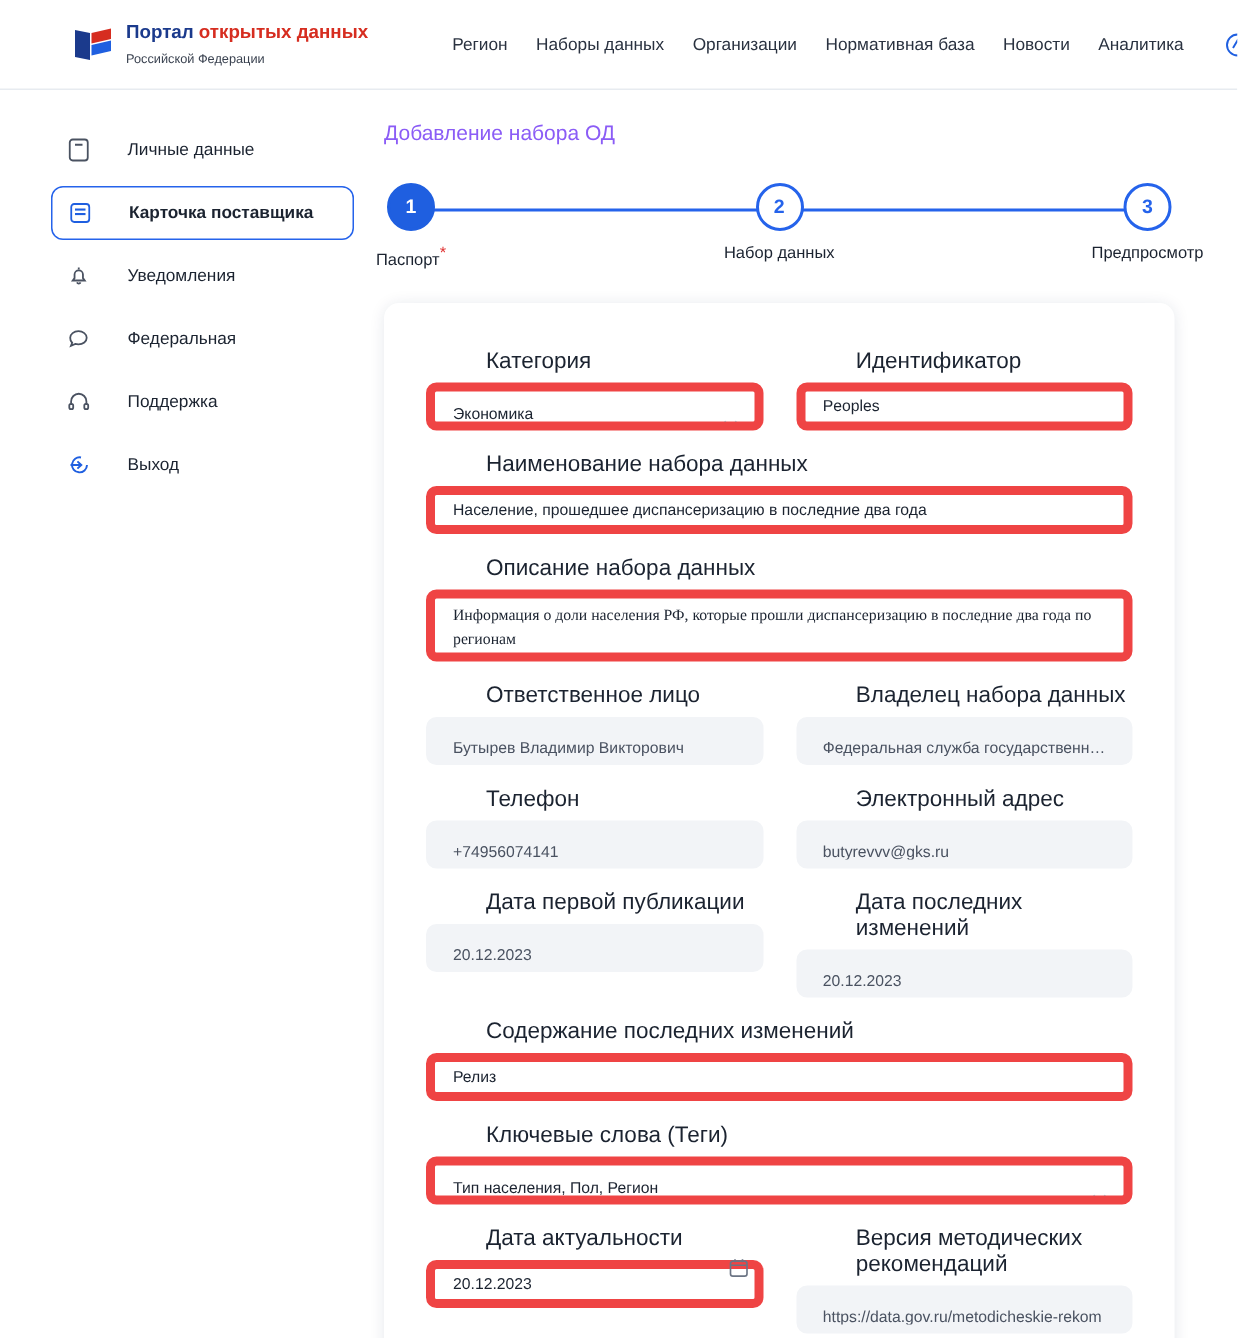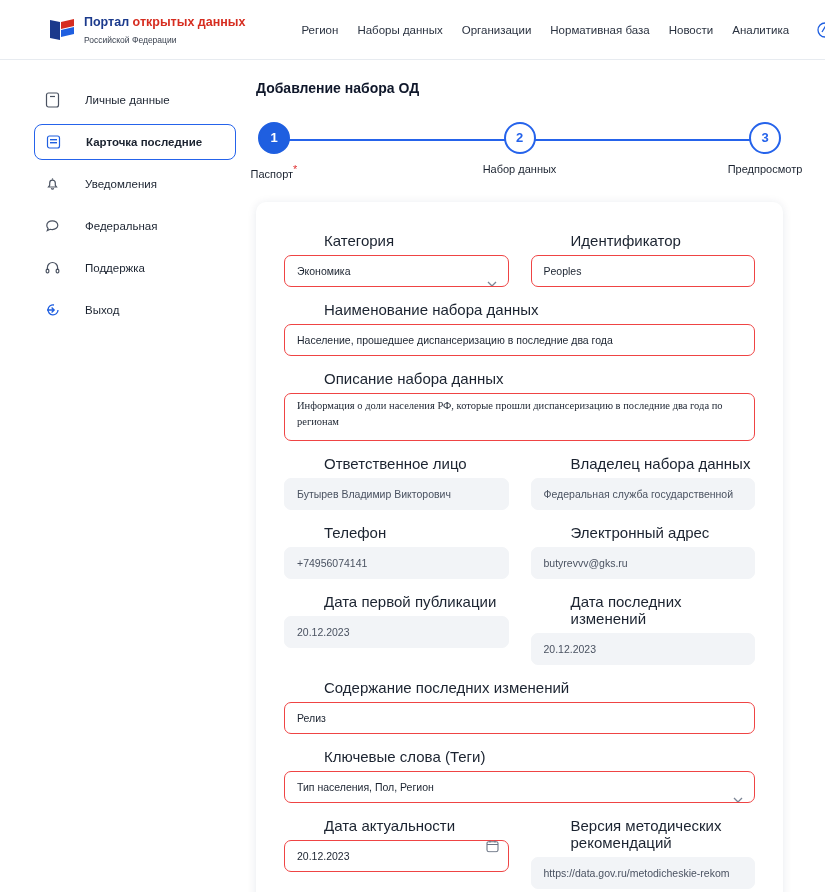--- a/index.html
+++ b/index.html
@@ -105,23 +105,23 @@
   }
   .side-ico svg { display: block; }
 
   
   .main {
     flex: 1 1 auto;
     padding: 20px 42px 0 8px;
   }
   .page-title {
     font-size: 14px;
-    font-weight: bold;
+    font-weight: normal;
     margin: 0 0 26px 0;
-    color: #0f172a;
+    color: #8b5cf6;
   }
 
   
   .stepper {
     position: relative;
     height: 62px;
     margin: 0 0 18px 0;
   }
   .stepper-line {
     position: absolute;
@@ -183,21 +183,21 @@
     font-size: 15px;
     color: #1b2330;
     margin-bottom: 6px;
     display: block;
     margin-left: 40px;
   }
   .input,
   .textarea,
   .select {
     width: 100%;
-    border: 1px solid #ef4444;
+    border: 6px solid #ef4444;
     border-radius: 7px;
     background: #ffffff;
     font-family: "Liberation Sans", sans-serif;
     font-size: 10.5px;
     color: #1b2330;
     padding: 0 12px;
     height: 32px;
     line-height: 30px;
     display: block;
     white-space: nowrap;
@@ -322,21 +322,21 @@
       </div>
 
       <div class="side-item active">
         <span class="side-ico">
           <svg width="15" height="16" viewBox="0 0 15 16">
             <rect x="1.5" y="2" width="12" height="12" rx="2" fill="none" stroke="#1f5fe0" stroke-width="1.2"></rect>
             <rect x="4" y="5" width="7" height="1.4" fill="#1f5fe0"></rect>
             <rect x="4" y="8" width="7" height="1.4" fill="#1f5fe0"></rect>
           </svg>
         </span>
-        <span>Карточка последние</span>
+        <span>Карточка поставщика</span>
       </div>
 
       <div class="side-item">
         <span class="side-ico">
           <svg width="15" height="16" viewBox="0 0 15 16">
             <path d="M3.5 11 h8 l-1.2-1.6 V7 a2.8 2.8 0 0 0-5.6 0 v2.4 Z" fill="none" stroke="#4a5261" stroke-width="1.2"></path>
             <path d="M6.3 12.3 a1.3 1.3 0 0 0 2.4 0" fill="none" stroke="#4a5261" stroke-width="1.2"></path>
             <path d="M7.5 3.6 v-1.2" stroke="#4a5261" stroke-width="1.2"></path>
           </svg>
         </span>

